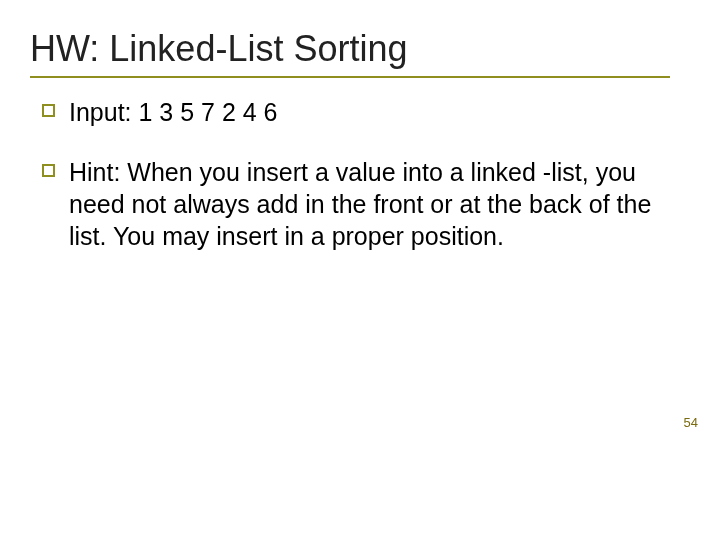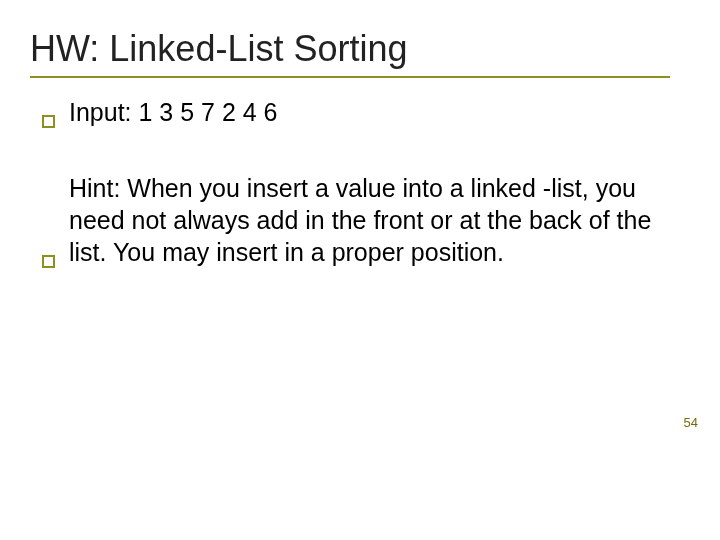--- a/index.html
+++ b/index.html
@@ -39,25 +39,25 @@
     border-top: 2px solid #8f8f1f;
   }
   .body {
     position: absolute;
     left: 42px;
     top: 96px;
     width: 620px;
   }
   .bullet-row {
     display: flex;
-    align-items: flex-end;
+    align-items: flex-start;
     margin-bottom: 6px;
   }
   .bullet-row.spaced {
-    margin-top: 44px;
+    margin-top: 28px;
   }
   .bullet {
     flex: 0 0 auto;
     width: 13px;
     height: 13px;
     border: 2px solid #8f8f1f;
     box-sizing: border-box;
     margin-top: 8px;
     margin-right: 14px;
     background: transparent;

